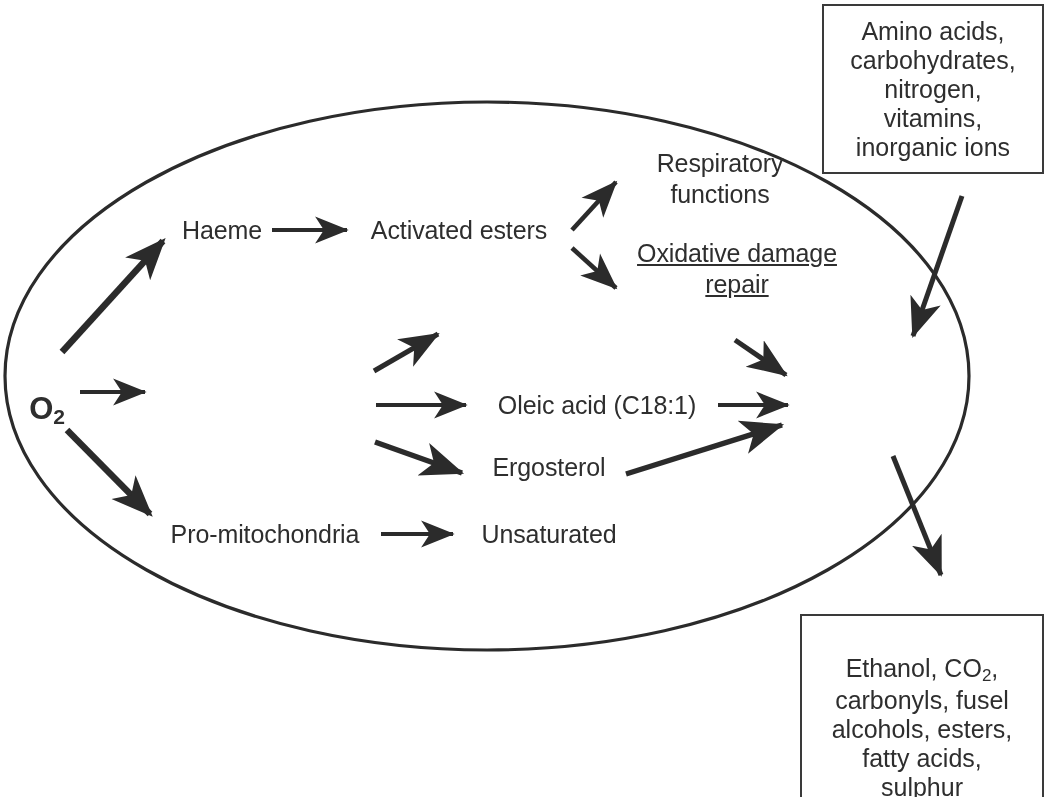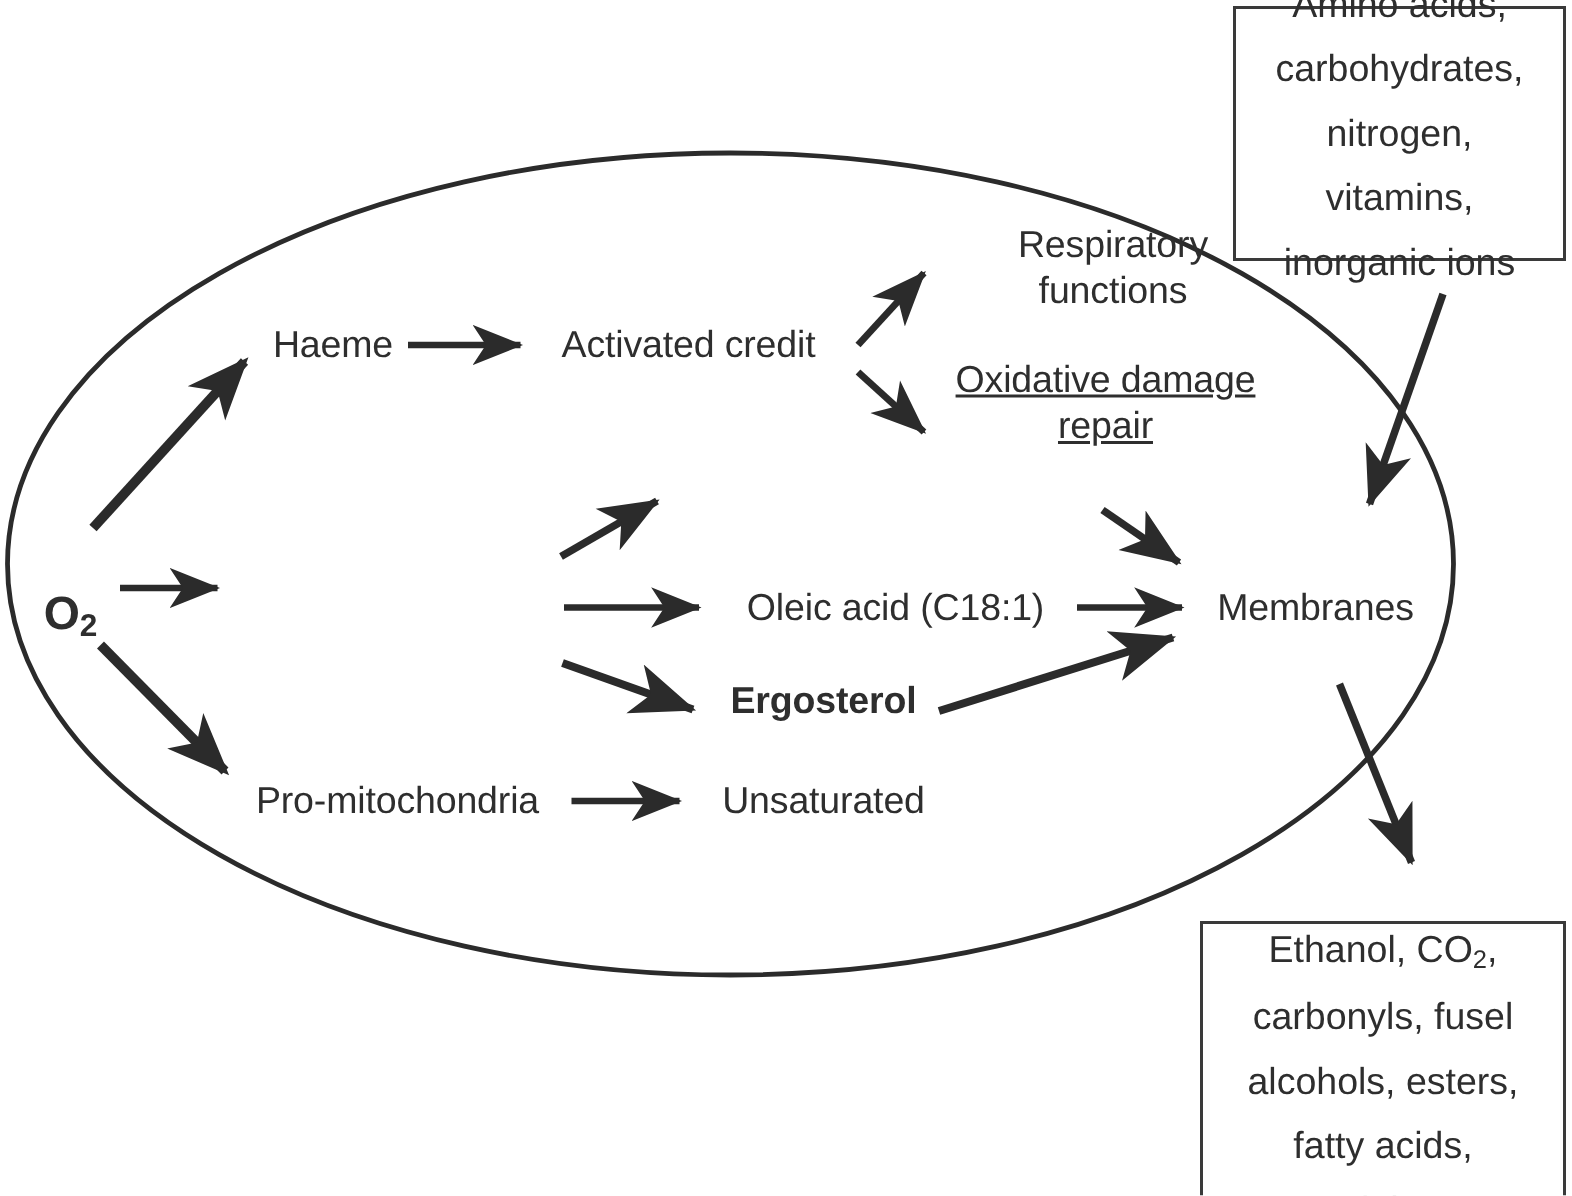--- a/index.html
+++ b/index.html
@@ -38,21 +38,21 @@
     font-weight: bold;
     font-size: 31px;
   }
   .io-box {
     position: absolute;
     border: 2px solid #3a3a3a;
     background: #ffffff;
     box-sizing: border-box;
     font-family: "Liberation Sans", sans-serif;
     font-size: 25px;
-    line-height: 43px;
+    line-height: 29px;
     color: #2e2e2e;
     text-align: center;
     white-space: pre-line;
     display: flex;
     align-items: center;
     justify-content: center;
     padding: 4px 6px;
   }
   sub {
     font-size: 0.68em;
@@ -108,35 +108,34 @@
 
     <line x1="893" y1="456" x2="941" y2="575" stroke="#2b2b2b" stroke-width="5" marker-end="url(#ah)"></line>
   </svg>
 
   <div class="node-label bold-node" style="left:16px; top:362px; width:62px;">
     <span>O<sub>2</sub></span>
   </div>
 
   <div class="node-label" style="left:172px; top:215px; width:100px;">Haeme</div>
 
-  <div class="node-label" style="left:354px; top:215px; width:210px;">Activated credit</div>
+  <div class="node-label" style="left:354px; top:215px; width:210px;">Activated esters</div>
 
-  <div class="node-label" style="left:644px; top:148px; width:196px;">Respiratory
+  <div class="node-label" style="left:622px; top:148px; width:196px;">Respiratory
 functions</div>
 
   <div class="node-label" style="left:620px; top:238px; width:234px;text-decoration:underline;">Oxidative damage
 repair</div>
 
 
 
   <div class="node-label" style="left:478px; top:390px; width:238px;">Oleic acid (C18:1)</div>
 
-  <div class="node-label" style="left:474px; top:452px; width:150px;font-weight:bold;">Ergosterol</div>
+  <div class="node-label" style="left:474px; top:452px; width:150px;">Ergosterol</div>
 
-  <div class="node-label" style="left:798px; top:390px; width:158px;">Membranes</div>
 
   <div class="node-label" style="left:152px; top:519px; width:226px;">Pro-mitochondria</div>
 
   <div class="node-label" style="left:462px; top:519px; width:174px;">Unsaturated</div>
 
   <div class="io-box" style="left:822px; top:4px; width:222px; height:170px;">Amino acids,
 carbohydrates,
 nitrogen,
 vitamins,
 inorganic ions</div>

